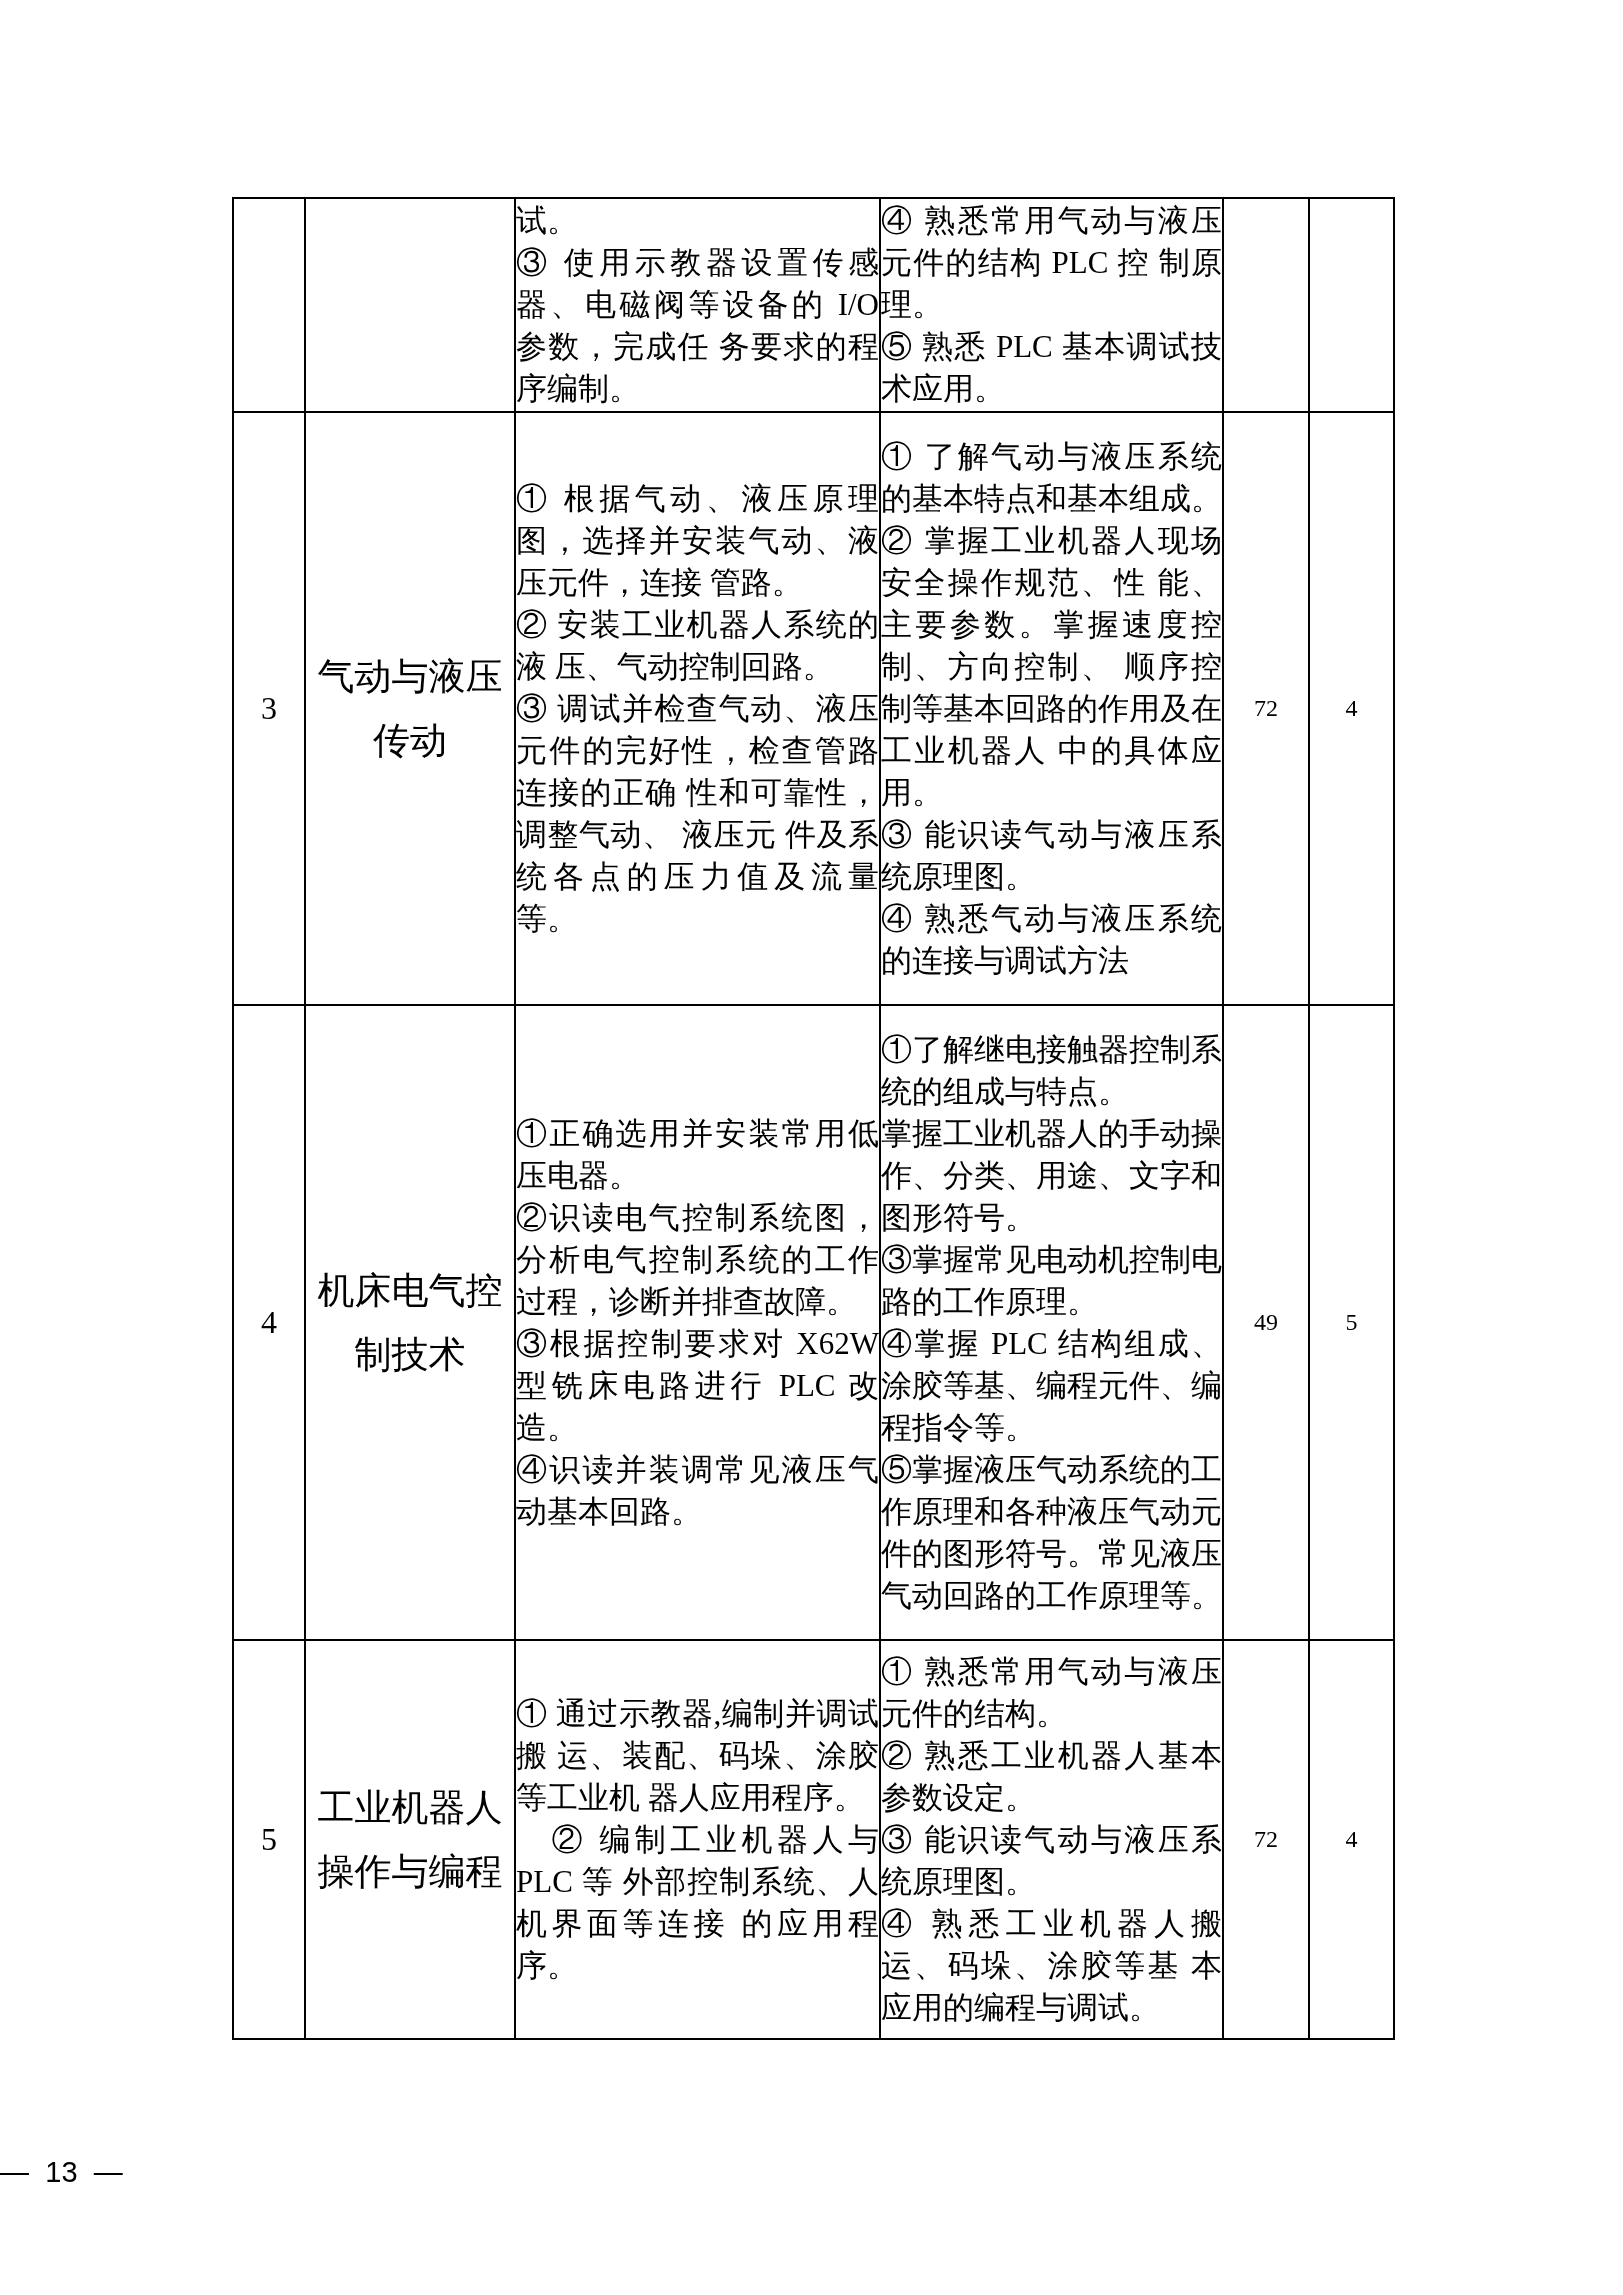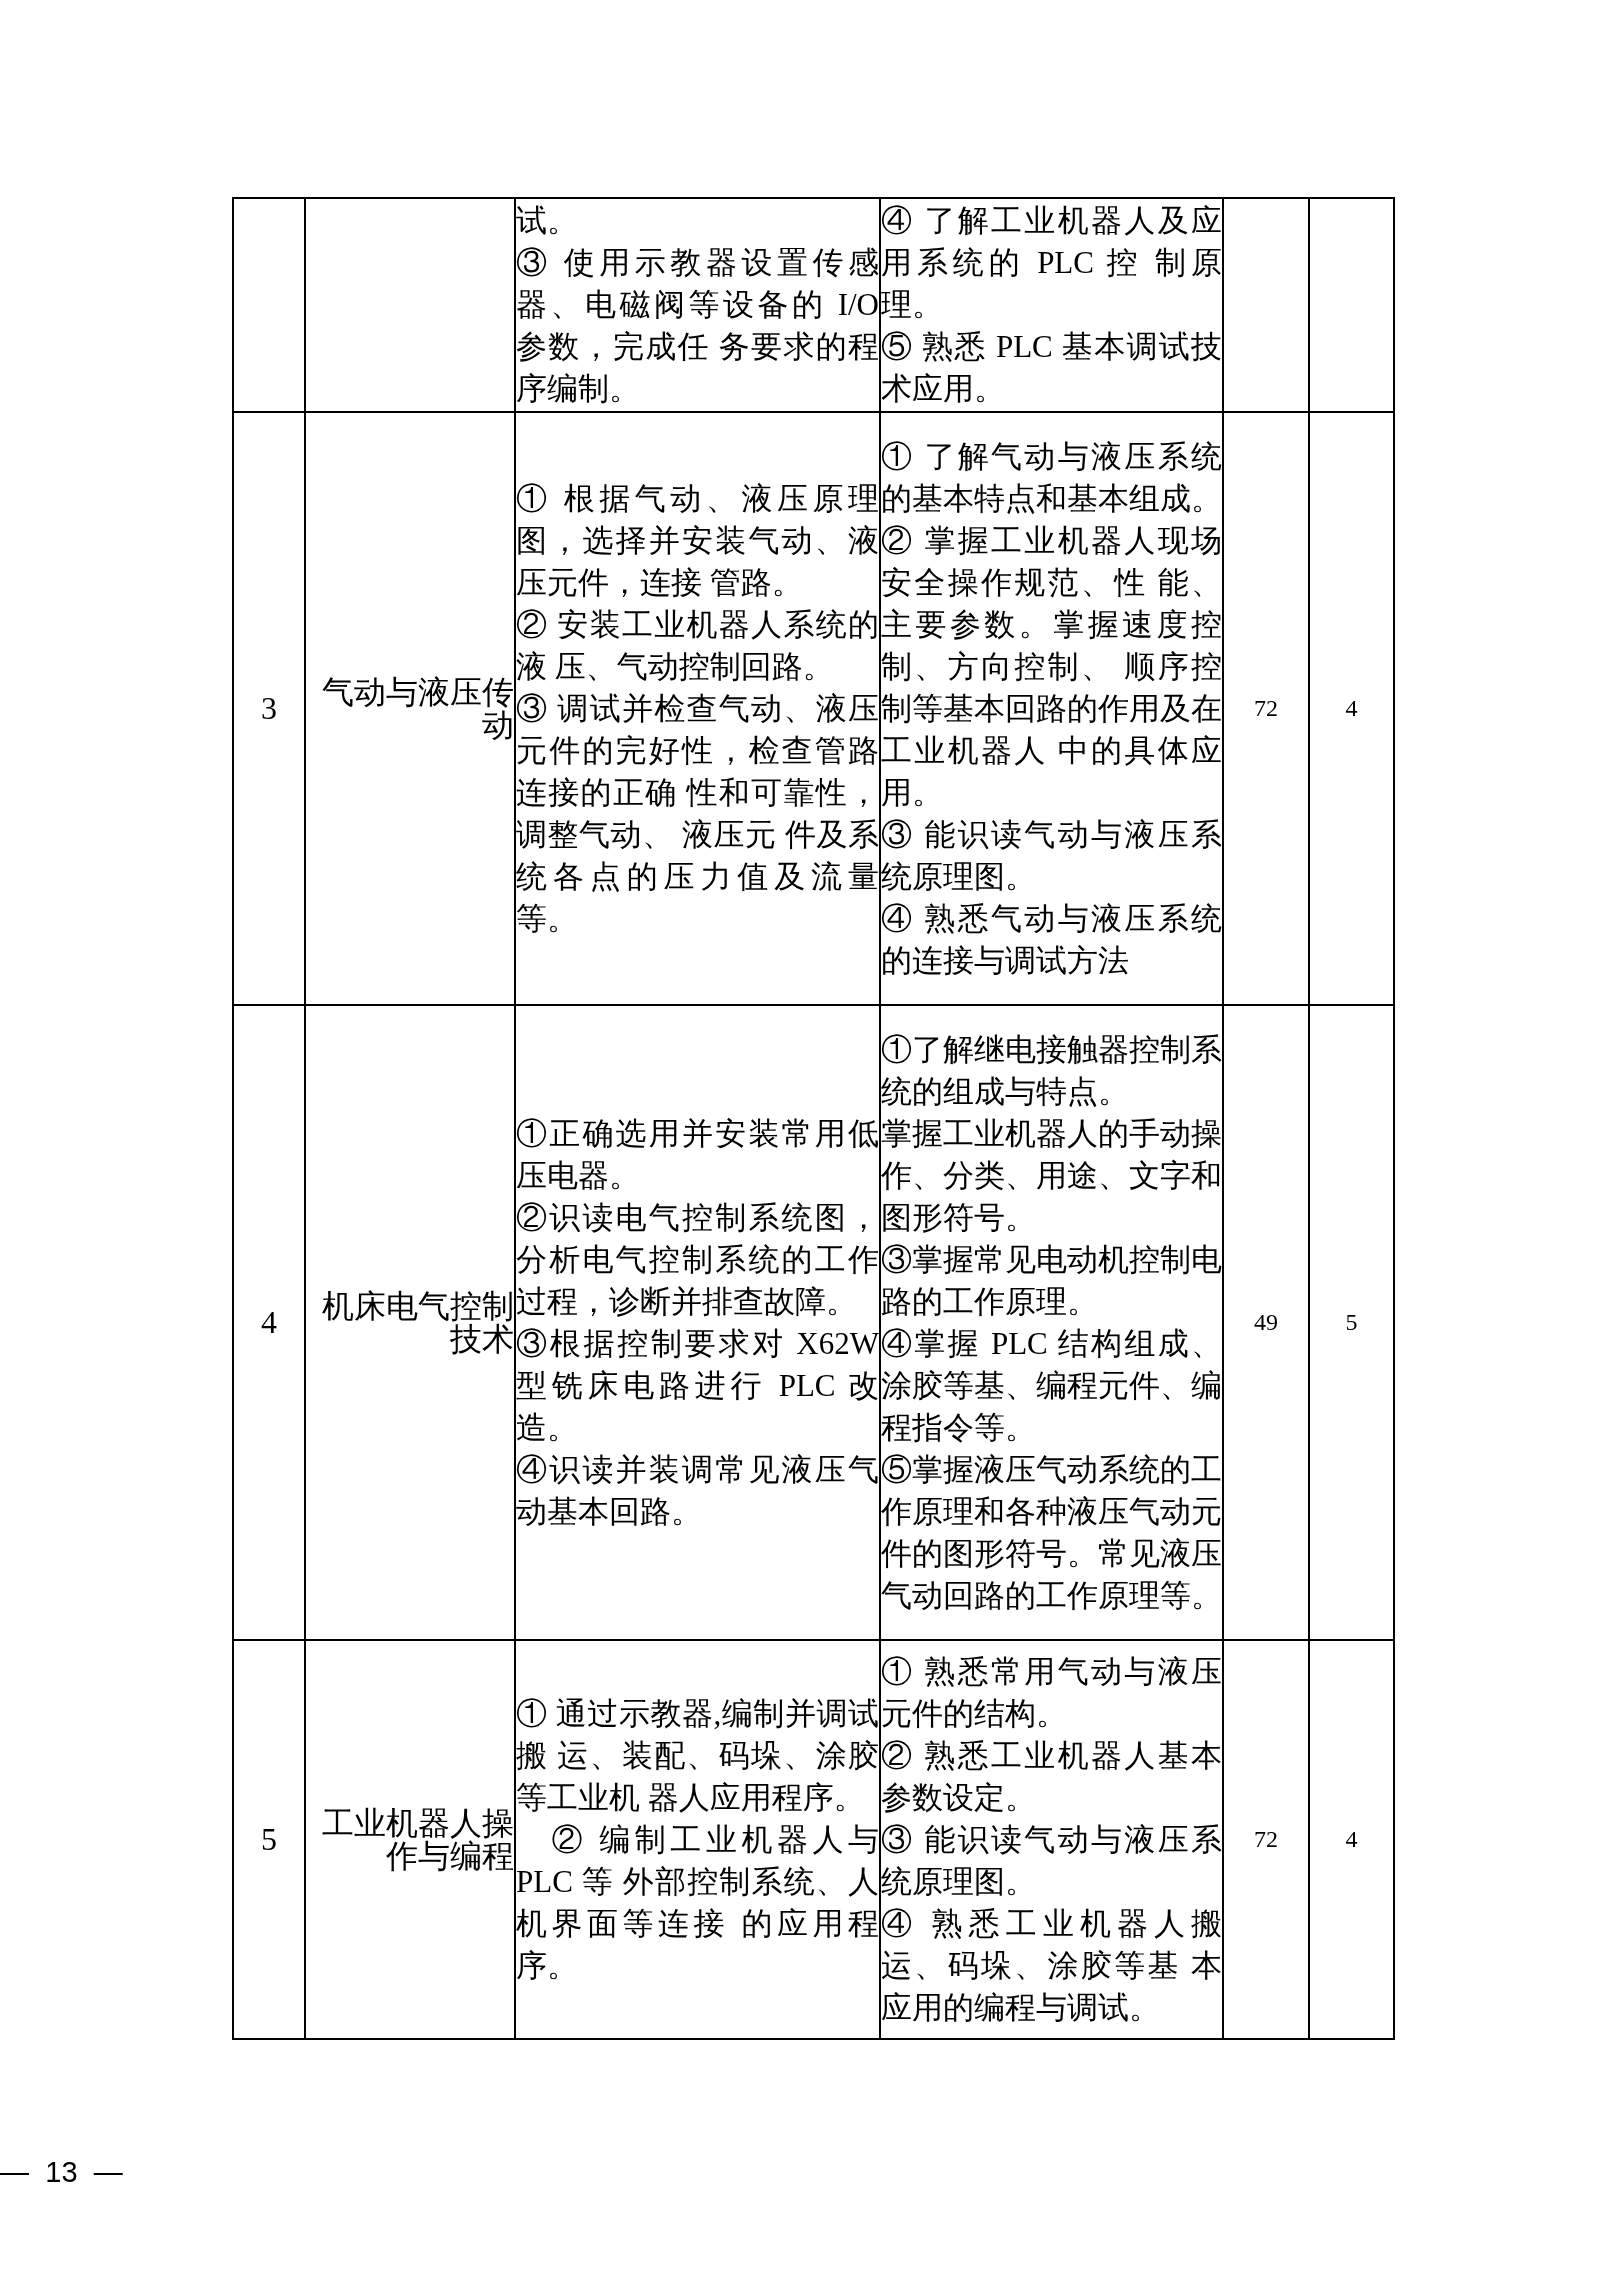--- a/index.html
+++ b/index.html
@@ -31,24 +31,24 @@
   tr.row-continuation { height: 214px; }
   tr.row-3 { height: 593px; }
   tr.row-4 { height: 635px; }
   tr.row-5 { height: 399px; }
 
   td.num-cell {
     text-align: center;
     font-size: 32px;
   }
   td.course-cell {
-    font-size: 32px;
-    line-height: 33px;
+    font-size: 37px;
+    line-height: 64px;
     padding: 0 10.2px 0 14.3px;
-    text-align: right;
+    text-align: center;
   }
   td.text-cell {
     font-size: 31px;
     line-height: 42px;
     padding: 0 12.3px 0 14px;
     text-align: justify;
     text-justify: inter-character;
   }
   td.hours-cell, td.credits-cell {
     text-align: center;
@@ -89,21 +89,21 @@
 
     <tbody>
         <tr class="row-continuation">
       <td class="num-cell top-align"></td>
       <td class="course-cell top-align"></td>
       <td class="text-cell top-align">
         <p>试。</p>
         <p>③ 使用示教器设置传感器、电磁阀等设备的 I/O 参数，完成任 务要求的程序编制。</p>
       </td>
       <td class="text-cell top-align">
-        <p>④ 了解工业机器人及应用系统的 PLC 控 制原理。</p>
+        <p>④ 熟悉常用气动与液压元件的结构 PLC 控 制原理。</p>
         <p>⑤ 熟悉 PLC 基本调试技术应用。</p>
       </td>
       <td class="hours-cell"></td>
       <td class="credits-cell"></td>
     </tr>
 
     <tr class="row-3">
       <td class="num-cell">3</td>
       <td class="course-cell">气动与液压传动</td>
       <td class="text-cell">

